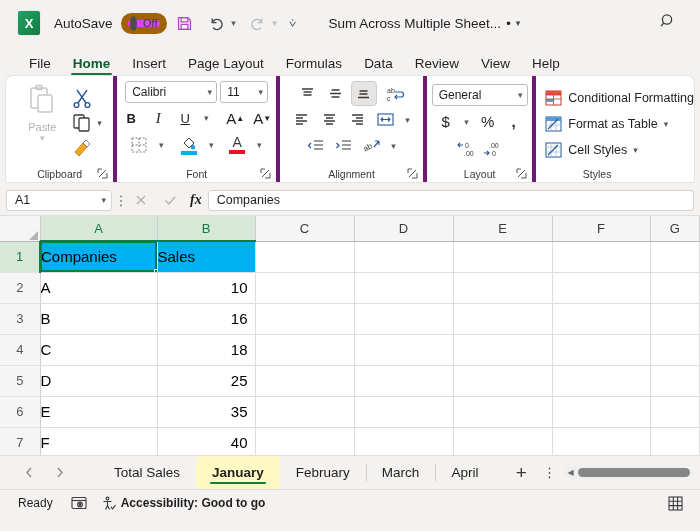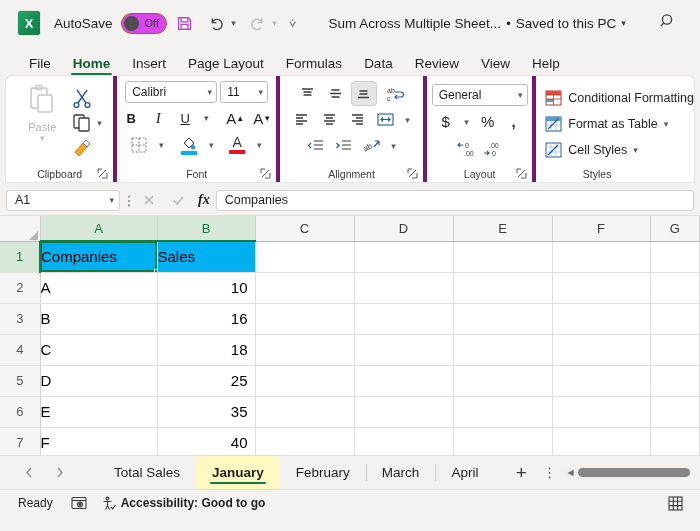--- a/index.html
+++ b/index.html
@@ -19,21 +19,21 @@
   .xl-logo{
     width:22px;height:24px;margin-left:18px;border-radius:2px;
     background:linear-gradient(135deg,#21a366 0%,#107c41 100%);
     display:flex;align-items:center;justify-content:center;
     color:#fff;font-weight:bold;font-size:13px;
     box-shadow:0 0 0 1px rgba(0,0,0,.04);
   }
   .autosave-label{font-size:13.5px;color:#201f1e;margin-left:14px;}
   .toggle{
     width:46px;height:21px;border-radius:11px;background:#d946ef;
-    border:1px solid #a16207;margin-left:8px;display:flex;align-items:center;
+    border:7px solid #a16207;margin-left:8px;display:flex;align-items:center;
     padding:0 2px;box-sizing:border-box;
   }
   .toggle .knob{width:15px;height:15px;border-radius:50%;background:#4d4d4d;}
   .toggle .off{font-size:11px;color:#3b3a39;margin-left:6px;}
 
   .tb-icon{
     width:28px;height:28px;display:flex;align-items:center;justify-content:center;
     margin-left:4px;color:#444;
   }
   .tb-icon.save{color:#b146c2;}
@@ -120,21 +120,21 @@
   .sty-item{display:flex;align-items:center;gap:6px;height:26px;font-size:12.5px;color:#201f1e;
             white-space:nowrap;}
   .sty-chev{font-size:9px;color:#5b5b5b;}
 
   
   .formulabar{
     height:30px;display:flex;align-items:center;background:#f3f2f1;padding:0 6px;
     margin-top:3px;
   }
   .namebox{
-    width:114px;height:21px;background:#fff;border:1px solid #d6d3d0;border-radius:3px;
+    width:106px;height:21px;background:#fff;border:1px solid #d6d3d0;border-radius:3px;
     display:flex;align-items:center;justify-content:space-between;padding:0 5px 0 8px;
     font-size:12.5px;color:#201f1e;box-sizing:border-box;
   }
   .vdots{width:18px;display:flex;align-items:center;justify-content:center;
          font-size:13px;color:#555;letter-spacing:0;}
   .fx-group{display:flex;align-items:center;gap:11px;padding:0 6px 0 2px;}
   .fx-btn{width:18px;height:18px;display:flex;align-items:center;justify-content:center;color:#b4b1ae;}
   .fx-ital{font-family:"Liberation Serif",serif;font-style:italic;font-weight:bold;
            font-size:14px;color:#201f1e;}
   .fcontent{
@@ -254,21 +254,20 @@
         <path d="M15 9a6 6 0 1 0-1 6"></path>
           <path d="M15 4v5h-5"></path>
       </svg>
     </div>
     <div class="chev dim">▾</div>
     <div class="chev" style="margin-left:6px;font-size:12px;">⩒</div>
 
     <div class="doctitle">
       <span>Sum Across Multiple Sheet...</span>
       <span class="dot">•</span>
-      <span class="saved">Saved to this PC</span>
       <span style="font-size:9px;color:#444;">▾</span>
     </div>
 
     <div class="search-btn">
       <svg width="20" height="20" viewBox="0 0 20 20" fill="none" stroke="#3b3a39" stroke-width="1.3">
         <circle cx="9" cy="8.5" r="4.6"></circle>
           <path d="M5.6 12.1 3 15"></path>
       </svg>
     </div>
   </div>

